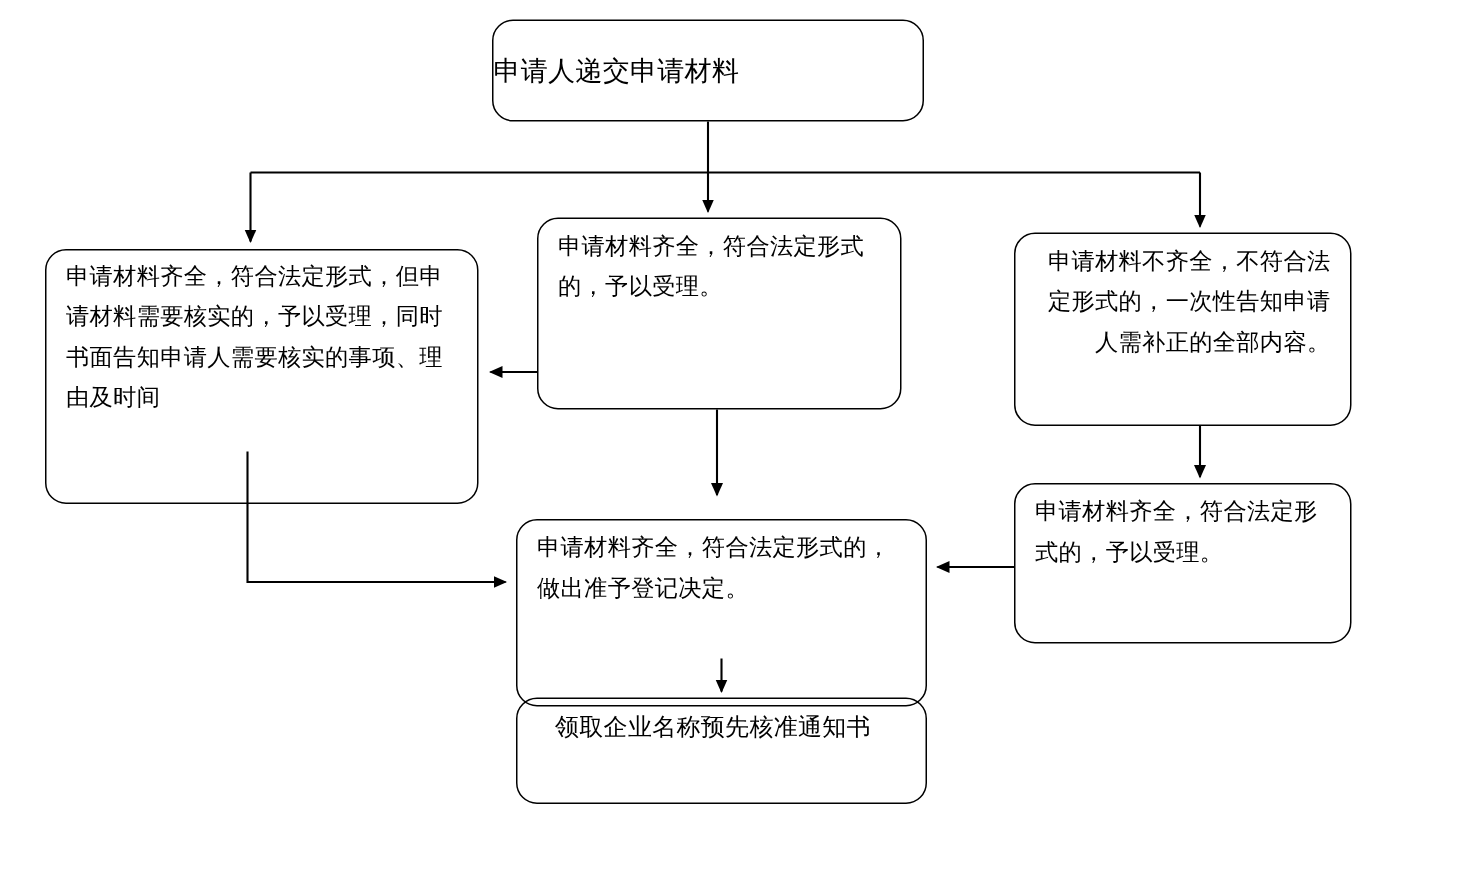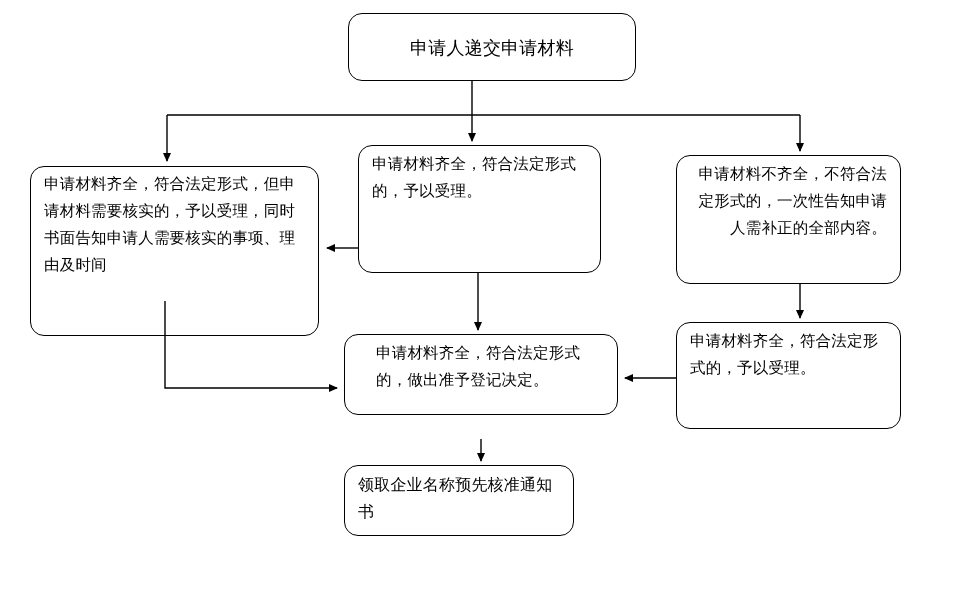--- a/index.html
+++ b/index.html
@@ -35,22 +35,21 @@
   }
   .node .node-text {
     display: block;
     padding: 5px 13px 0 13px;
     white-space: pre-line;
     word-break: break-all;
   }
   .node.center-text {
     display: flex;
     align-items: center;
-    justify-content: center;
-    margin-left: 20px;
+    justify-content: flex-start;
   }
   .node.center-text .node-text {
     padding: 0;
     text-align: center;
   }
   .node.n-title {
     font-size: 18px;
   }
   .node.n-bottom {
     font-size: 16px;
@@ -100,25 +99,25 @@
   </div>
 
   <div class="node" style="left:358px; top:145px; width:243px; height:128px;">
     <span class="node-text">申请材料齐全，符合法定形式的，予以受理。</span>
   </div>
 
   <div class="node" style="left:676px; top:155px; width:225px; height:129px;text-align:right;">
     <span class="node-text">申请材料不齐全，不符合法定形式的，一次性告知申请人需补正的全部内容。</span>
   </div>
 
-  <div class="node" style="left:344px; top:334px; width:274px; height:81px;padding-left:18px;">
+  <div class="node" style="left:344px; top:346px; width:274px; height:125px;">
     <span class="node-text">申请材料齐全，符合法定形式的，做出准予登记决定。</span>
   </div>
 
   <div class="node" style="left:676px; top:322px; width:225px; height:107px;">
     <span class="node-text">申请材料齐全，符合法定形式的，予以受理。</span>
   </div>
 
-  <div class="node n-bottom" style="left:344px; top:465px; width:230px; height:71px;">
+  <div class="node n-bottom" style="left:344px; top:465px; width:274px; height:71px;padding-left:12px;">
     <span class="node-text">领取企业名称预先核准通知书</span>
   </div>
 
 </div>
 
 </body></html>

